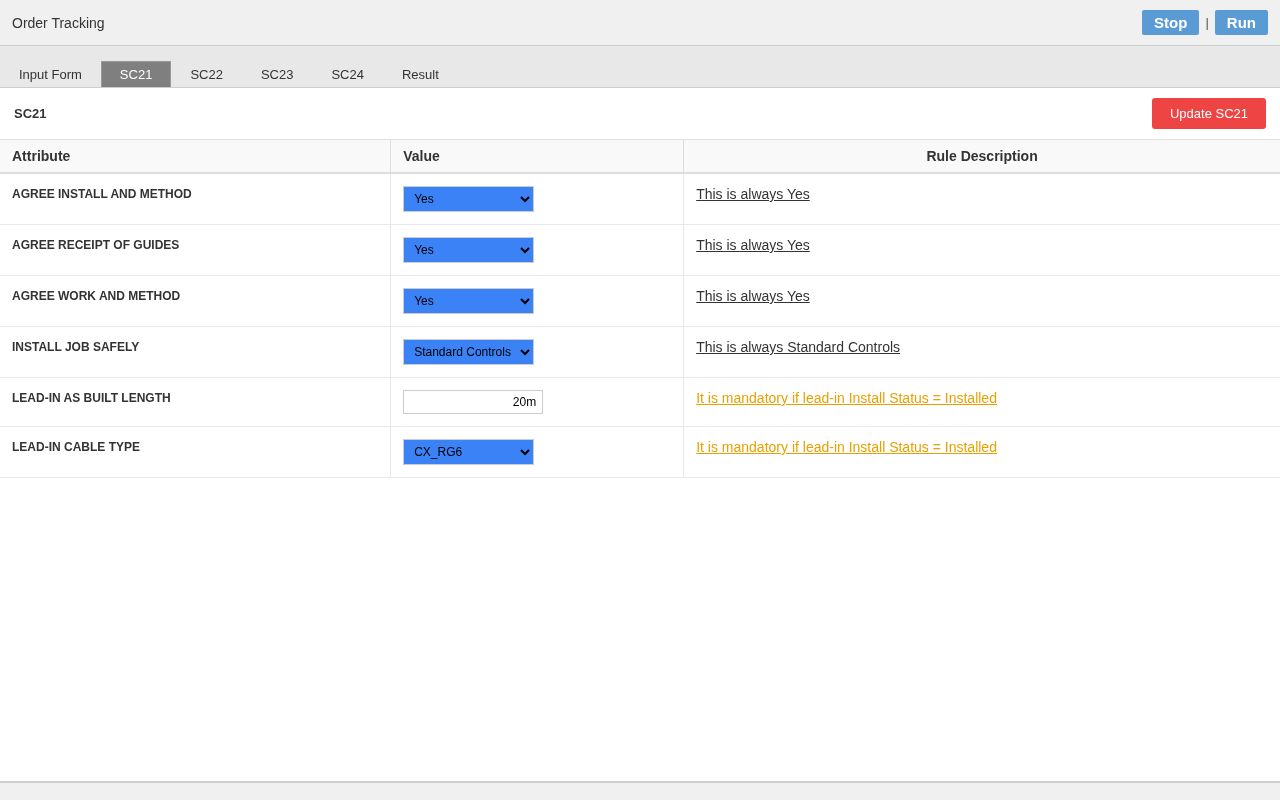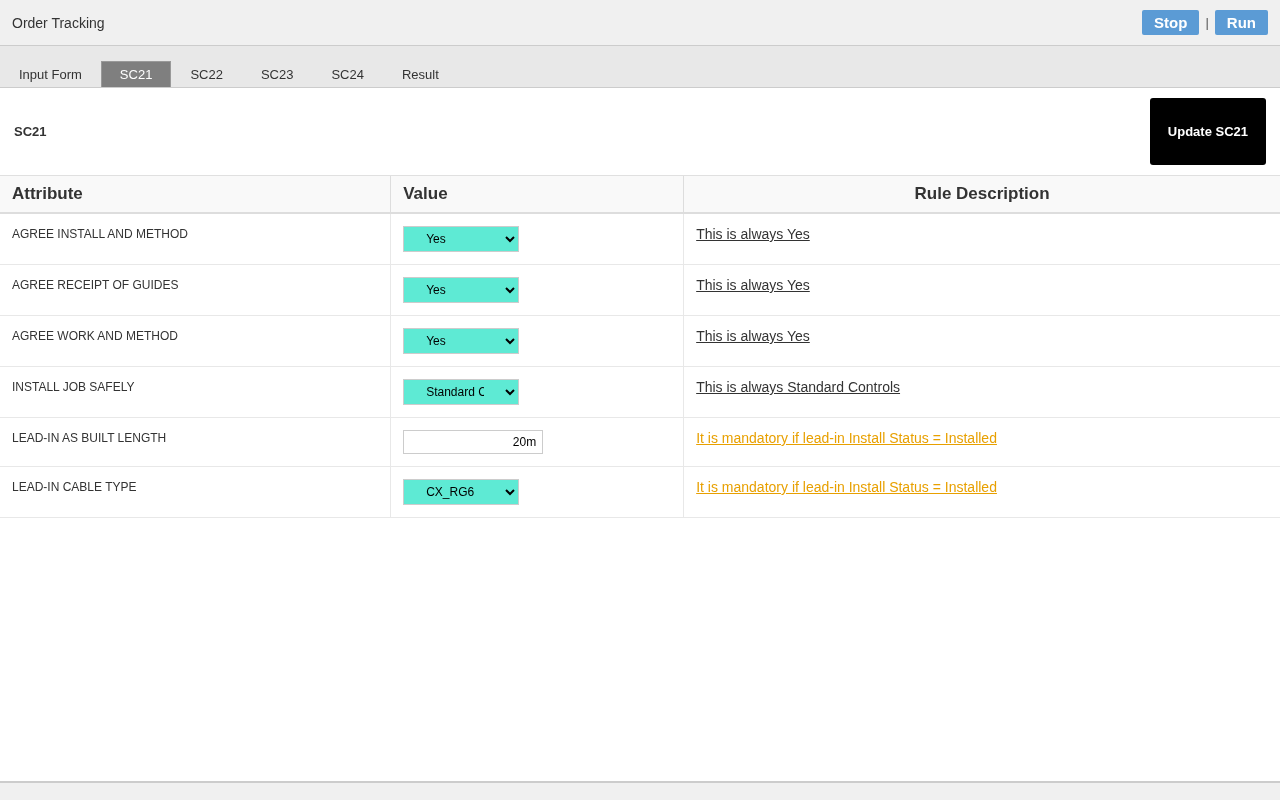--- a/index.html
+++ b/index.html
@@ -113,28 +113,28 @@
       border-bottom: 1px solid #e0e0e0;
     }
 
     #section-title {
       font-size: 13px;
       font-weight: bold;
       color: #333;
     }
 
     #update-btn {
-      background: #000000;
+      background: #ef4444;
       color: #fff;
       border: none;
-      padding: 26px 18px;
+      padding: 8px 18px;
       font-size: 13px;
       cursor: pointer;
       border-radius: 3px;
-      font-weight: bold;
+      font-weight: normal;
     }
 
     
     #table-container {
       flex: 1;
       overflow-y: auto;
       overflow-x: auto;
       border-bottom: 1px solid #ccc;
     }
 
@@ -145,21 +145,21 @@
     }
 
     thead tr th {
       background: #f9f9f9;
       border-bottom: 2px solid #ddd;
       border-right: 1px solid #ddd;
       padding: 8px 12px;
       text-align: left;
       font-weight: bold;
       color: #333;
-      font-size: 17px;
+      font-size: 14px;
     }
 
     thead tr th:last-child {
       border-right: none;
       text-align: center;
     }
 
     tbody tr {
       border-bottom: 1px solid #e8e8e8;
     }
@@ -170,34 +170,34 @@
       border-right: 1px solid #e8e8e8;
     }
 
     tbody tr td:last-child {
       border-right: none;
     }
 
     .attribute-label {
       font-size: 12px;
       color: #333;
-      font-weight: normal;
+      font-weight: bold;
       padding-top: 4px;
     }
 
     .value-cell {
       vertical-align: middle;
     }
 
     select.value-select {
       border: 1px solid #ccc;
-      padding: 4px 18px;
+      padding: 4px 6px;
       font-size: 12px;
-      background: #5eead4;
-      width: 116px;
+      background: #3b82f6;
+      width: 131px;
       appearance: auto;
       cursor: pointer;
     }
 
     input.value-input {
       border: 1px solid #ccc;
       padding: 4px 6px;
       font-size: 12px;
       width: 140px;
       text-align: right;

